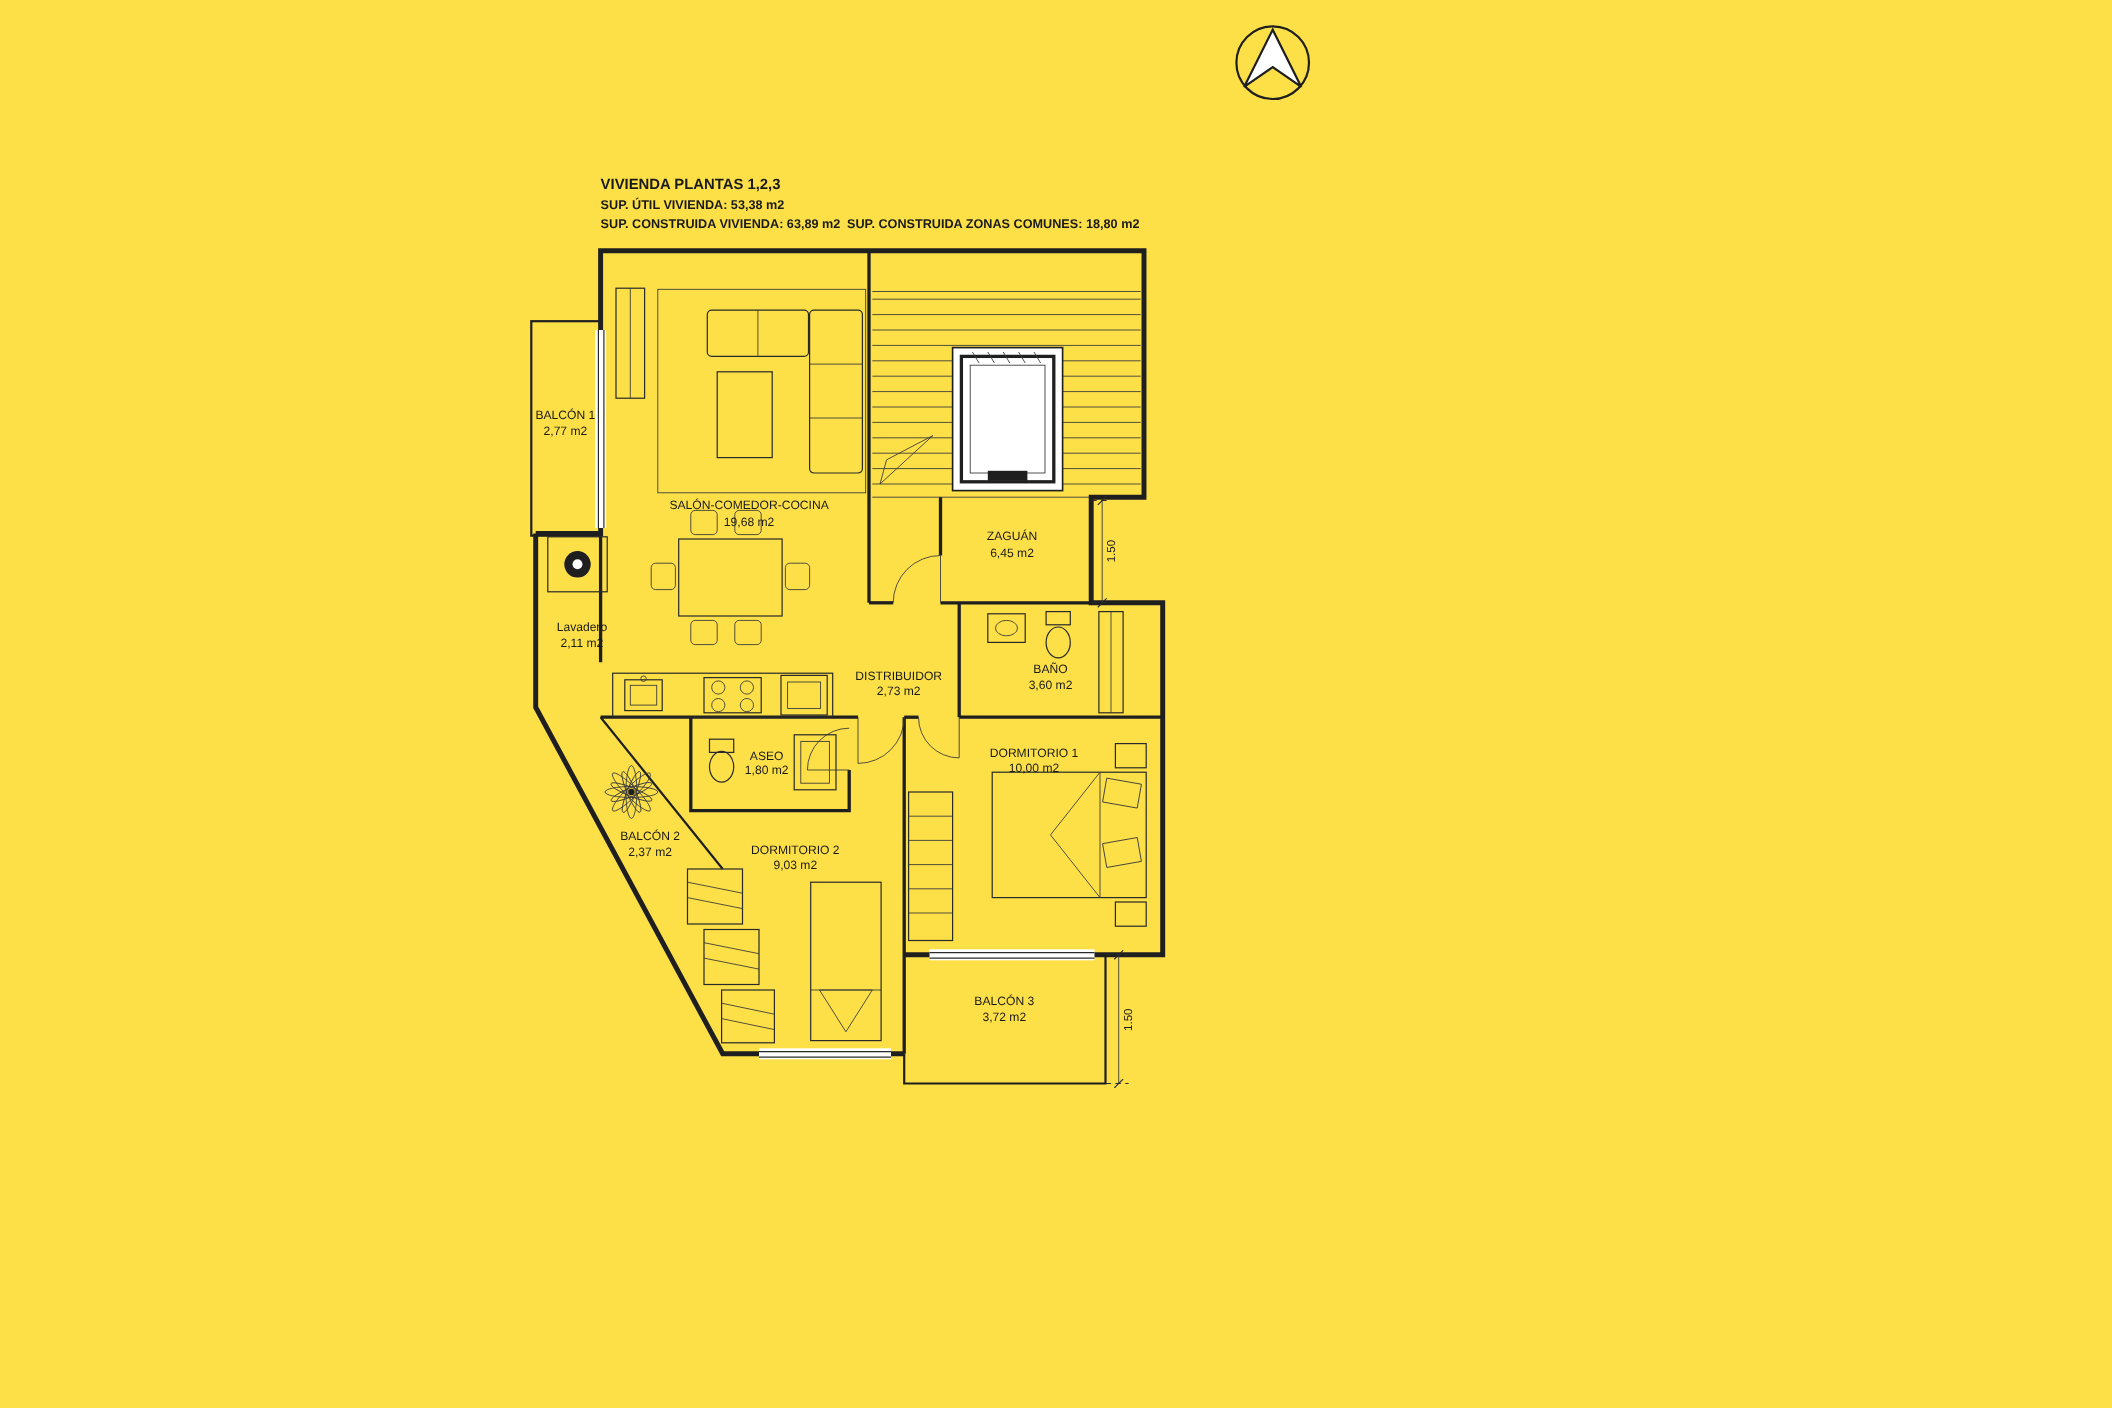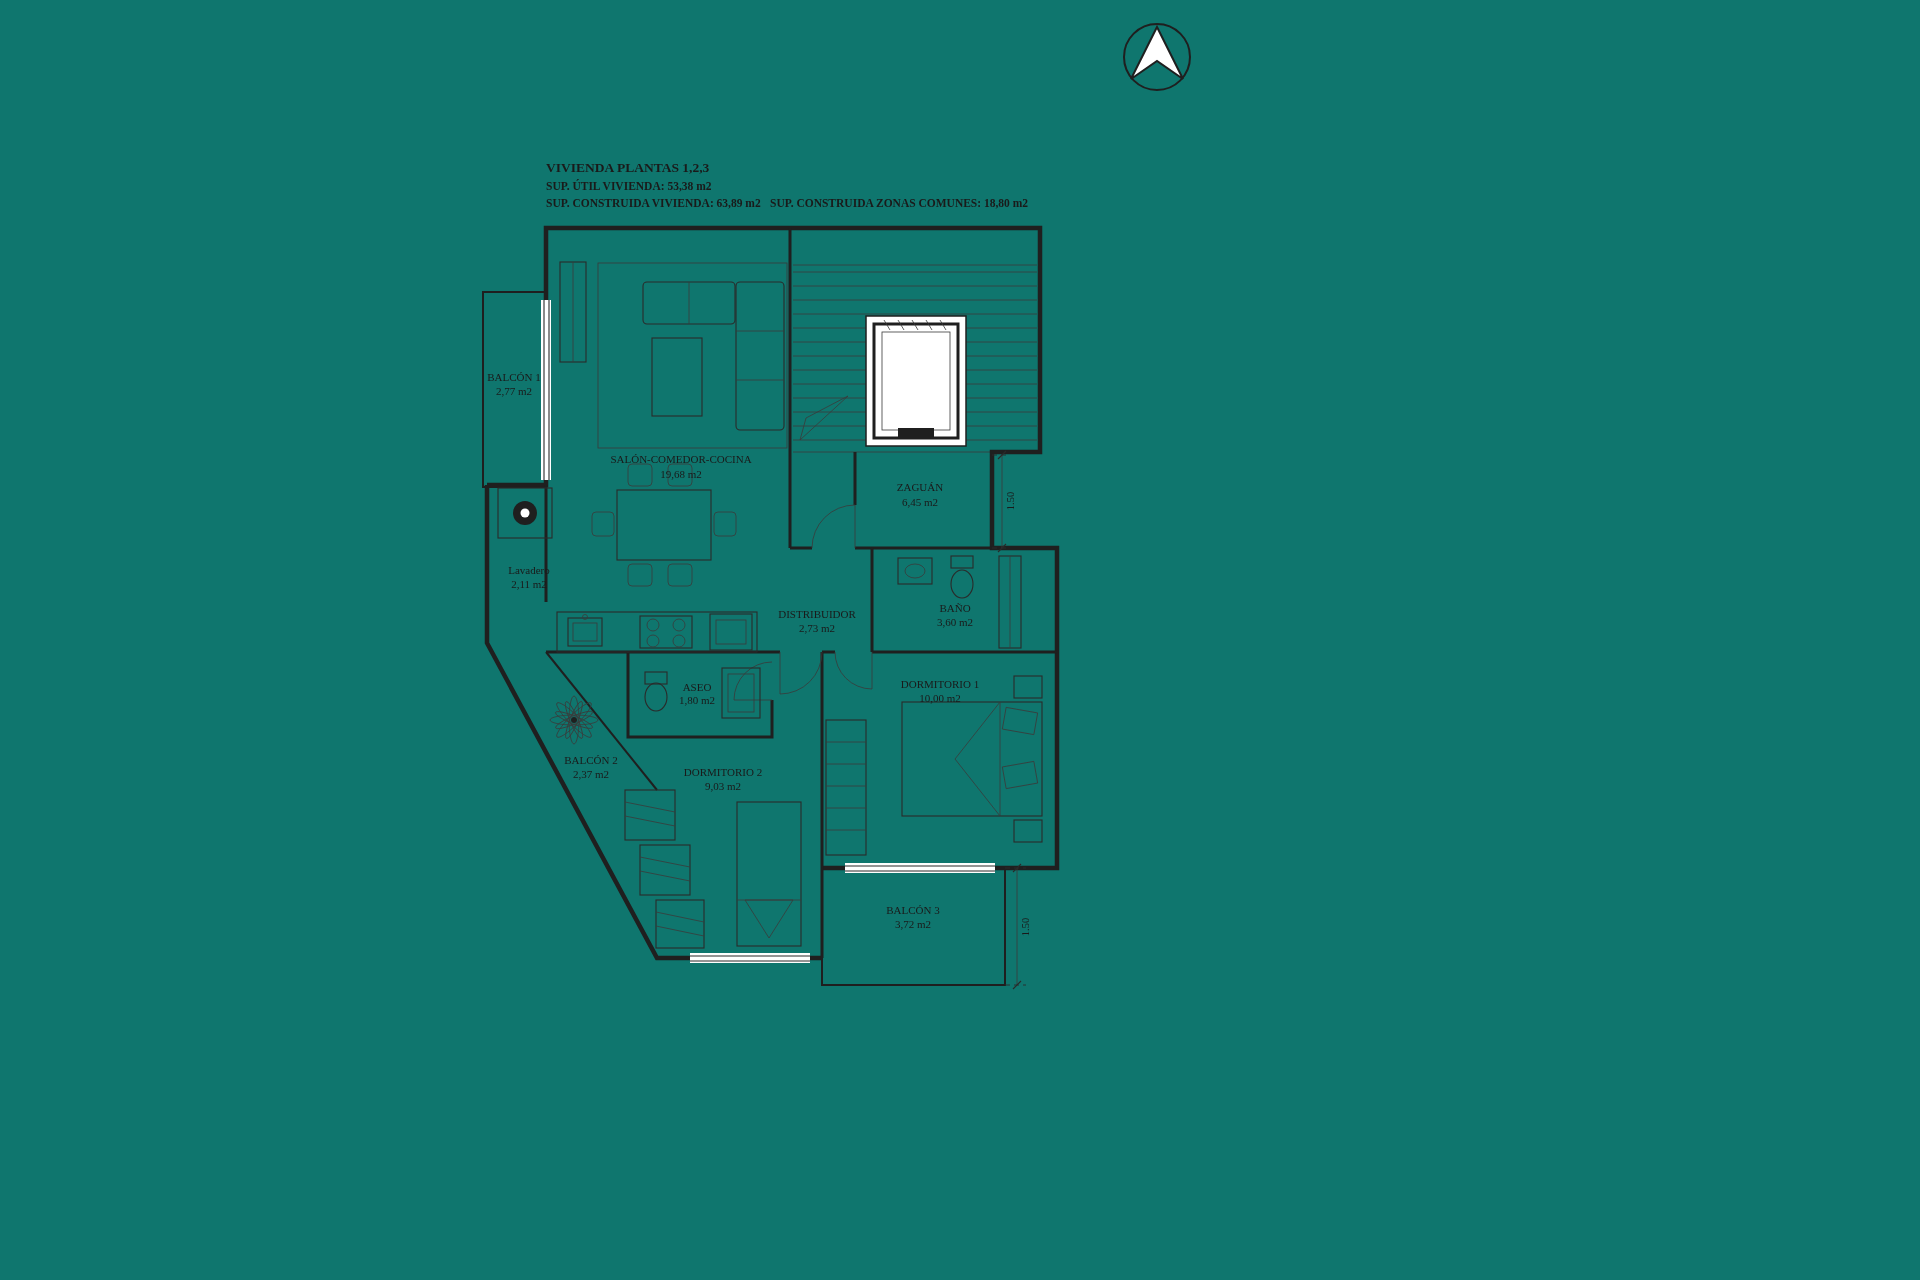--- a/index.html
+++ b/index.html
@@ -1,17 +1,17 @@
 <!DOCTYPE html>
 <html><head>
 <meta charset="utf-8">
 <style>
   html,body{margin:0;padding:0;background:#ffffff;}
-  .canvas{position:relative;width:1920px;height:1280px;background:#0f766e;overflow:hidden;
-          font-family:Liberation Serif, serif;}
+  .canvas{position:relative;width:1920px;height:1280px;background:#fde047;overflow:hidden;
+          font-family:Liberation Sans, sans-serif;}
   svg{position:absolute;left:0;top:0;}
   svg *{vector-effect:none;}
   .ln{stroke:#1f1f1f;fill:none;stroke-linecap:butt;stroke-linejoin:miter;}
   .w5{stroke-width:4.5;}
   .w3{stroke-width:3;}
   .w2{stroke-width:2;}
   .w15{stroke-width:1.5;}
   .w1{stroke-width:1.1;stroke:#2a2a2a;}
   .w08{stroke-width:0.8;stroke:#3a3a3a;}
   .dash{stroke-dasharray:5 4;stroke-width:0.9;stroke:#2a2a2a;fill:none;}

